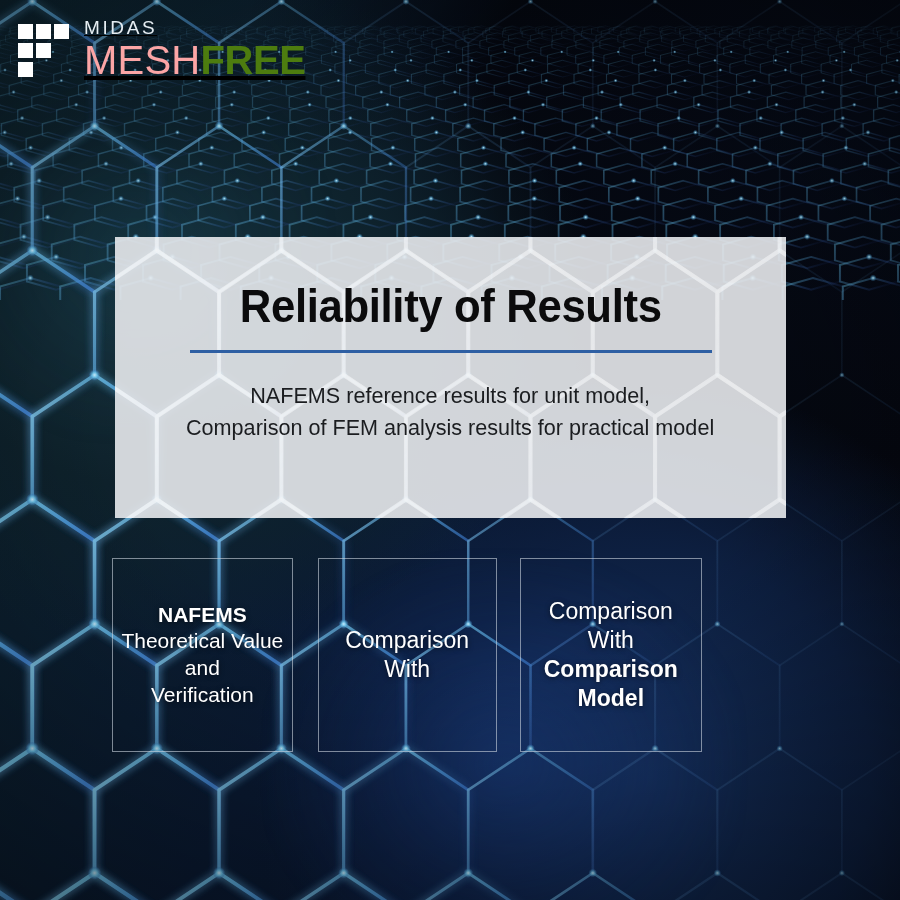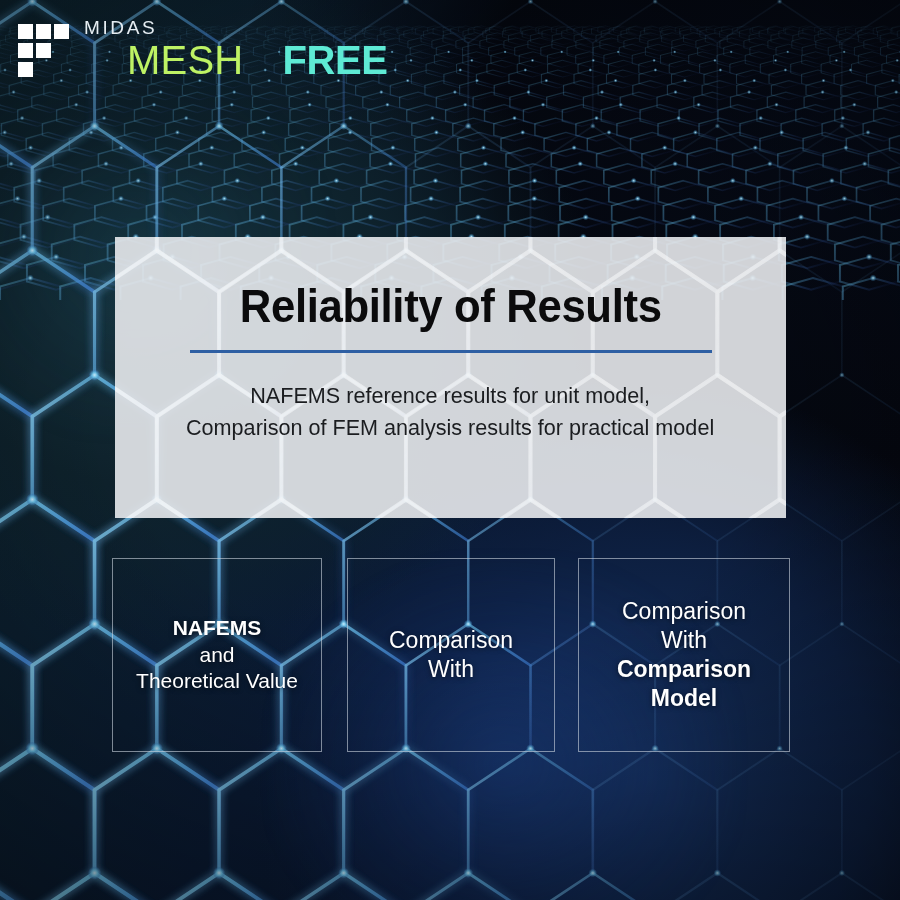--- a/index.html
+++ b/index.html
@@ -67,20 +67,21 @@
   }
 
   
   .logo-block {
     position: absolute;
     left: 18px;
     top: 18px;
     display: flex;
     align-items: center;
     z-index: 20;
+    text-decoration: underline;
   }
   .logo-mark {
     width: 52px;
     height: 56px;
     margin-top: 6px;
     flex: none;
   }
   .logo-text {
     margin-left: 14px;
     display: flex;
@@ -95,30 +96,28 @@
     font-family: "Liberation Sans", sans-serif;
     margin-bottom: 3px;
   }
   .logo-meshfree {
     font-size: 40px;
     line-height: 1;
     white-space: nowrap;
     font-family: "Liberation Sans", sans-serif;
   }
   .logo-mesh {
-    color: #bef264;
+    color: #fca5a5;
     font-weight: 300;
     letter-spacing: 0.2px;
-    margin-left: 43px;
   }
   .logo-free {
-    color: #5eead4;
+    color: #4d7c0f;
     font-weight: 700;
     letter-spacing: -0.4px;
-    margin-left: 39px;
   }
 
   
   .panel {
     position: absolute;
     left: 115px;
     top: 237px;
     width: 671px;
     height: 281px;
     background: rgba(232,234,237,0.90);
@@ -170,21 +169,21 @@
     font-family: "Liberation Sans", sans-serif;
     transform: scaleX(0.96);
   }
   .panel-sub div { white-space: nowrap; }
 
   
   .cards {
     position: absolute;
     left: 112px;
     top: 558px;
-    width: 678px;
+    width: 590px;
     height: 194px;
     z-index: 14;
     display: flex;
     align-items: stretch;
   }
   .card {
     border: 1px solid rgba(205,214,224,0.60);
     display: flex;
     align-items: center;
     justify-content: center;
@@ -1492,22 +1491,23 @@
         <div>Comparison of FEM analysis results for practical model</div>
       </div>
     </div>
   </div>
 
   <div class="cards">
 
     <div class="card card-1">
       <div>
         <span class="lead-bold">NAFEMS</span>
+        <span class="reg">Theoretical Value</span>
         <span class="reg">and</span>
-        <span class="reg">Theoretical Value</span>
+        <span class="reg">Verification</span>
       </div>
     </div>
 
     <div class="card card-2">
       <div>
         <span class="reg">Comparison</span>
         <span class="reg">With</span>
       </div>
     </div>
 

